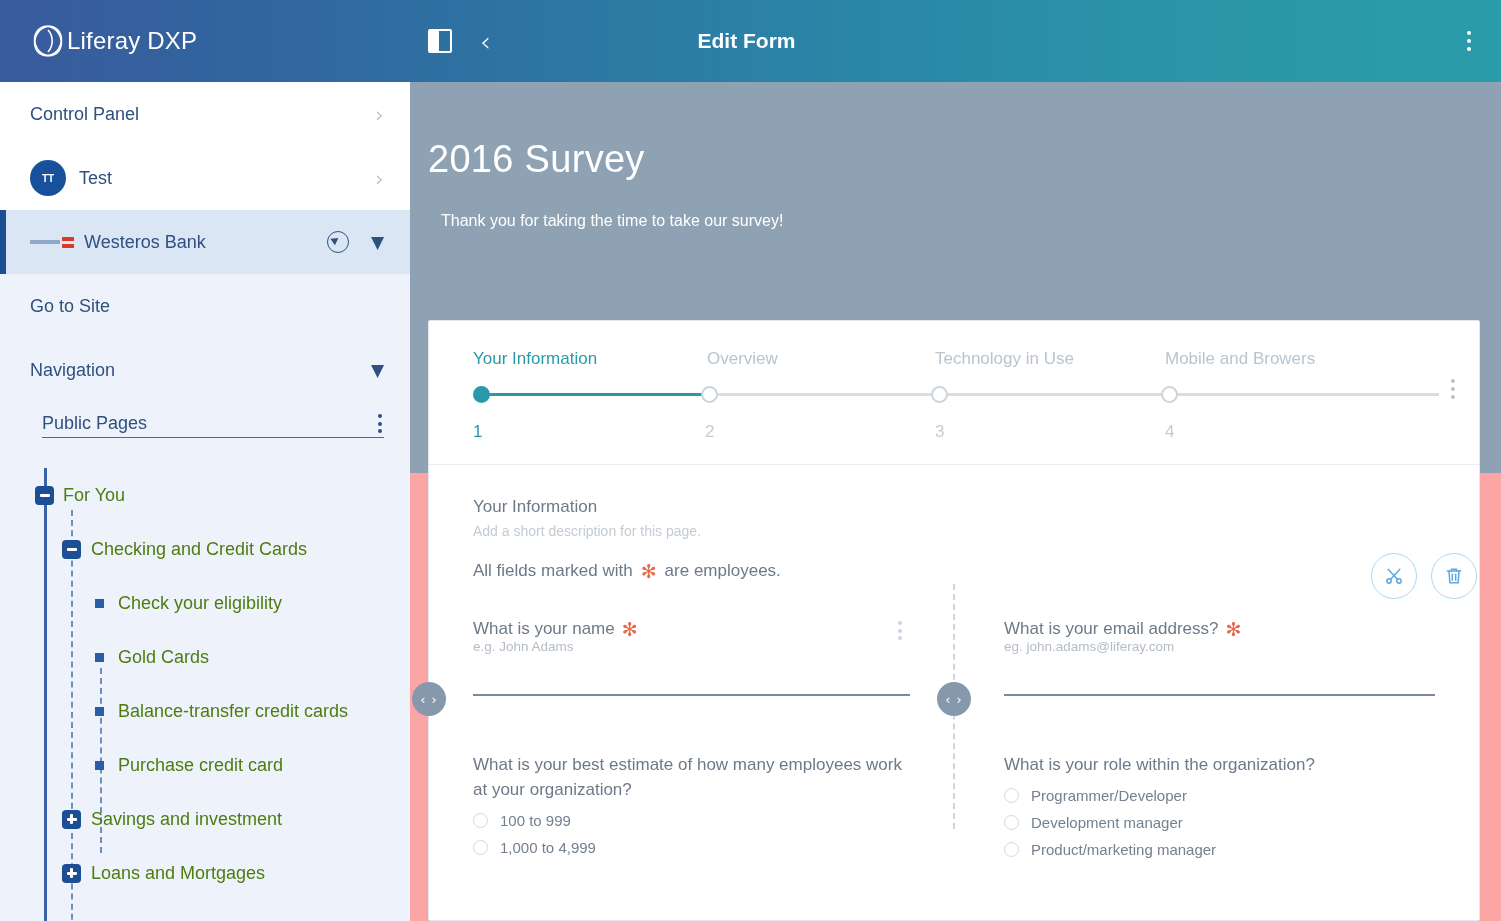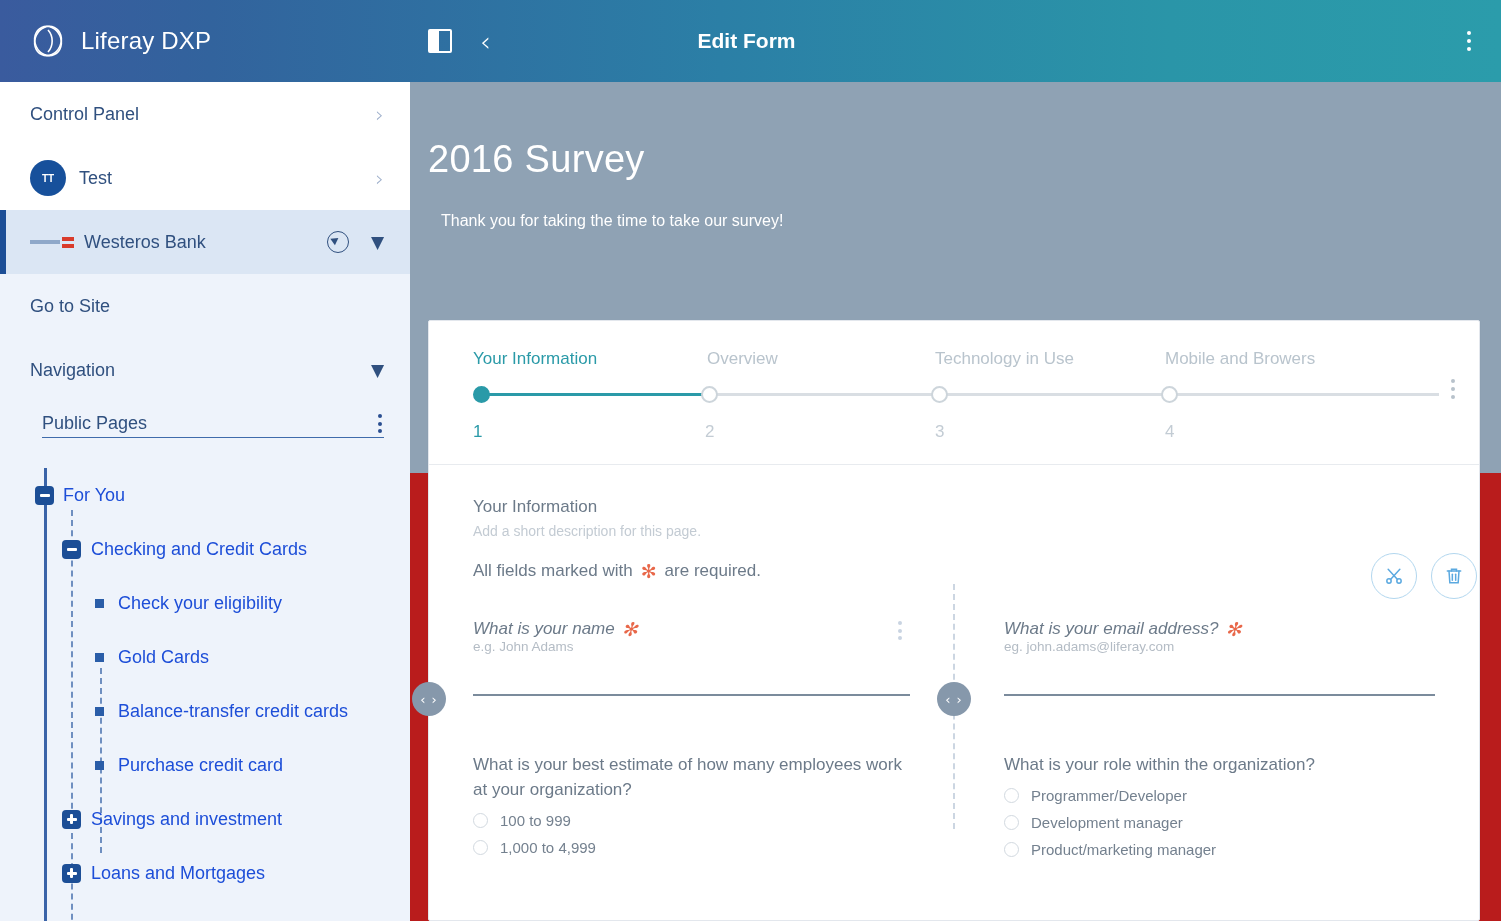--- a/index.html
+++ b/index.html
@@ -11,21 +11,21 @@
     background: #ffffff;
   }
   .app { position: relative; width: 1501px; height: 921px; overflow: hidden; }
 
   
   .topbar {
     position: absolute; top: 0; left: 0; width: 1501px; height: 82px;
     background: linear-gradient(90deg, #3a5b9e 0%, #32639d 14%, #2b7fa6 48%, #2a95a8 78%, #2b9cab 100%);
     display: flex; align-items: center;
   }
-  .brand { display: flex; align-items: center; gap: 14px; padding-left: 29px; width: 410px; }
+  .brand { display: flex; align-items: center; padding-left: 29px; width: 410px; }
   .brand-logo { width: 38px; height: 38px; position: relative; }
   .brand-name {
     color: #ffffff; font-size: 24px; font-weight: 400; letter-spacing: .2px;
   }
   .topbar-ctrl {
     display: flex; align-items: center; gap: 28px; margin-left: 18px;
   }
   .panel-toggle-icon {
     width: 24px; height: 24px; border: 2px solid #ffffff; border-radius: 2px;
     display: block; position: relative; background: transparent;
@@ -109,41 +109,41 @@
   }
   .tree-branch-1 {
     position: absolute; left: 71px; top: 42px; bottom: -40px; width: 0;
     border-left: 2px dashed #6f8fc0;
   }
   .tree-branch-2 {
     position: absolute; left: 100px; top: 200px; height: 185px; width: 0;
     border-left: 2px dashed #6f8fc0;
   }
   .tnode { position: relative; display: flex; align-items: center; height: 54px; cursor: pointer; }
-  .tnode .tlabel { color: #1d4ed8; font-size: 18px; }
+  .tnode .tlabel { color: #4d7c0f; font-size: 18px; }
   .toggle-box {
     width: 19px; height: 19px; border-radius: 4px; background: #1c4e96;
     position: absolute; display: flex; align-items: center; justify-content: center; z-index: 2;
   }
   .toggle-box::before { content: ""; width: 10px; height: 3px; background: #ffffff; border-radius: 1px; }
   .toggle-box.plus::after { content: ""; position: absolute; width: 3px; height: 10px; background: #ffffff; border-radius: 1px; }
   .leaf-dot {
     width: 9px; height: 9px; background: #2a5da8; position: absolute; z-index: 2;
   }
   .tnode.l0 .toggle-box { left: 35px; }
   .tnode.l0 .tlabel { margin-left: 63px; }
   .tnode.l1 .toggle-box { left: 62px; }
   .tnode.l1 .tlabel { margin-left: 91px; }
   .tnode.l2 .leaf-dot { left: 95px; }
   .tnode.l2 .tlabel { margin-left: 118px; }
 
   
   .main {
     position: absolute; top: 82px; left: 410px; width: 1091px; height: 839px;
-    background: #b91c1c; overflow: hidden;
+    background: #fca5a5; overflow: hidden;
   }
   .hero {
     position: absolute; top: 0; left: 0; width: 1091px; height: 391px;
     background: #8fa2b4;
   }
   .hero-title {
     position: absolute; left: 18px; top: 56px;
     color: #ffffff; font-size: 38px; font-weight: 300; letter-spacing: .3px;
   }
   .hero-sub {
@@ -191,21 +191,21 @@
   .form-body { position: relative; padding: 32px 0 0 0; }
   .form-head { padding: 0 44px; }
   .fh-title { font-size: 17px; color: #6c7a89; }
   .fh-desc  { font-size: 14px; color: #c3cbd3; margin-top: 6px; }
   .fh-req   { font-size: 17px; color: #6c7a89; margin-top: 22px; display: flex; align-items: center; gap: 8px; }
   .asterisk { color: #e8684a; font-size: 19px; line-height: 1; }
 
   .cols { display: flex; margin-top: 38px; position: relative; }
   .col { width: 50%; position: relative; padding: 0 44px; }
   .col.right { padding-left: 50px; }
-  .q-label { font-size: 17px; color: #6c7a89; display: flex; align-items: center; gap: 7px; font-style: italic; }
+  .q-label { font-size: 17px; color: #6c7a89; display: flex; align-items: center; gap: 7px; }
   .q-hint { font-size: 13.5px; color: #b4bcc5; }
   .q-underline { border-bottom: 2px solid #7b8b9c; margin-top: 40px; }
   .field-kebab {
     position: absolute; right: 52px; top: 2px;
     display: flex; flex-direction: column; gap: 3.5px; cursor: pointer;
   }
   .field-kebab span { width: 4px; height: 4px; border-radius: 50%; background: #c9d4e2; display: block; }
 
   .col-divider {
     position: absolute; left: 50%; top: -35px; height: 245px; width: 0;
@@ -388,21 +388,21 @@
       <div class="card-divider"></div>
 
       <div class="form-body">
 
         <div class="form-head">
           <div class="fh-title">Your Information</div>
           <div class="fh-desc">Add a short description for this page.</div>
           <div class="fh-req">
             <span>All fields marked with</span>
             <span class="asterisk">✻</span>
-            <span>are required.</span>
+            <span>are employees.</span>
           </div>
         </div>
 
         <div class="cols">
           <span class="col-divider"></span>
 
           <div class="fab-row">
             <span class="fab">
               <svg width="20" height="20" viewBox="0 0 24 24" fill="none" stroke="#5ba9e0" stroke-width="1.8" stroke-linecap="round">
                 <circle cx="6" cy="18" r="2.6"></circle>

